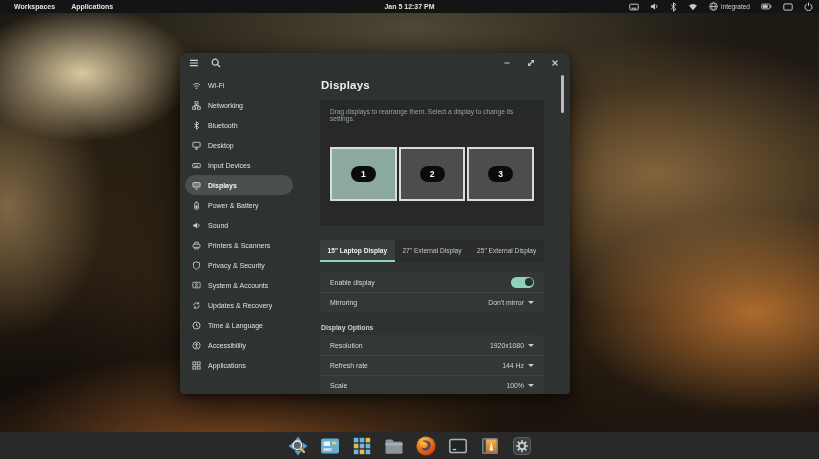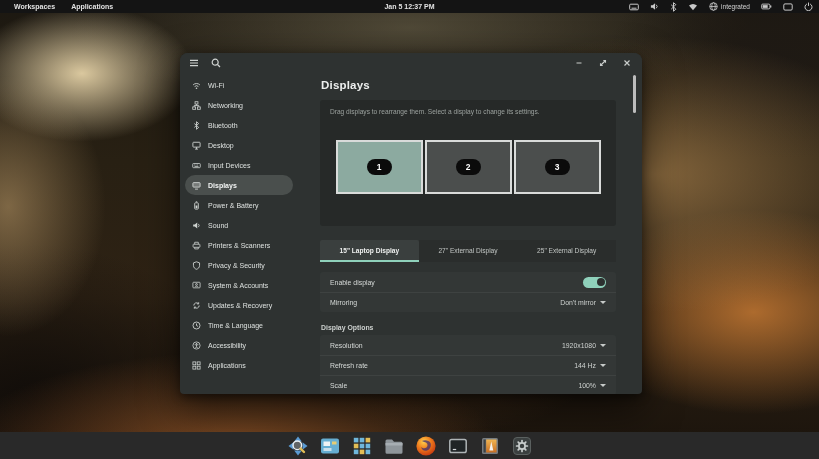--- a/index.html
+++ b/index.html
@@ -27,21 +27,21 @@
     display:flex; align-items:center; padding:0 6px;
     font-size:7px; font-weight:600; z-index:50;
   }
   .topbar .menu { padding:0 8px; height:13px; display:flex; align-items:center; cursor:default; }
   .topbar .clock { position:absolute; left:50%; transform:translateX(-50%); font-weight:600; }
   .tray { margin-left:auto; display:flex; align-items:center; gap:11px; }
   .tray svg { display:block; }
   .tray .net { display:flex; align-items:center; gap:3px; font-weight:400; font-size:6.5px; color:#d5d5d5; }
   
   .window {
-    position:absolute; left:180px; top:53px; width:462px; height:341px;
+    position:absolute; left:180px; top:53px; width:390px; height:341px;
     background:#2e3231; border-radius:8px 8px 4px 4px; overflow:hidden;
     box-shadow:0 14px 38px rgba(0,0,0,.6), 0 3px 10px rgba(0,0,0,.45);
     display:flex; flex-direction:column; z-index:10;
   }
   .headerbar { height:20px; flex:0 0 auto; display:flex; align-items:center; padding:0 9px; gap:12px; background:#2e3231; }
   .hb-icon { color:#cfd3d1; display:flex; align-items:center; }
   .hb-spacer { flex:1; }
   .win-btn { color:#c9cdcb; width:12px; height:12px; display:flex; align-items:center; justify-content:center; }
   .window-body { flex:1; display:flex; min-height:0; }
   

